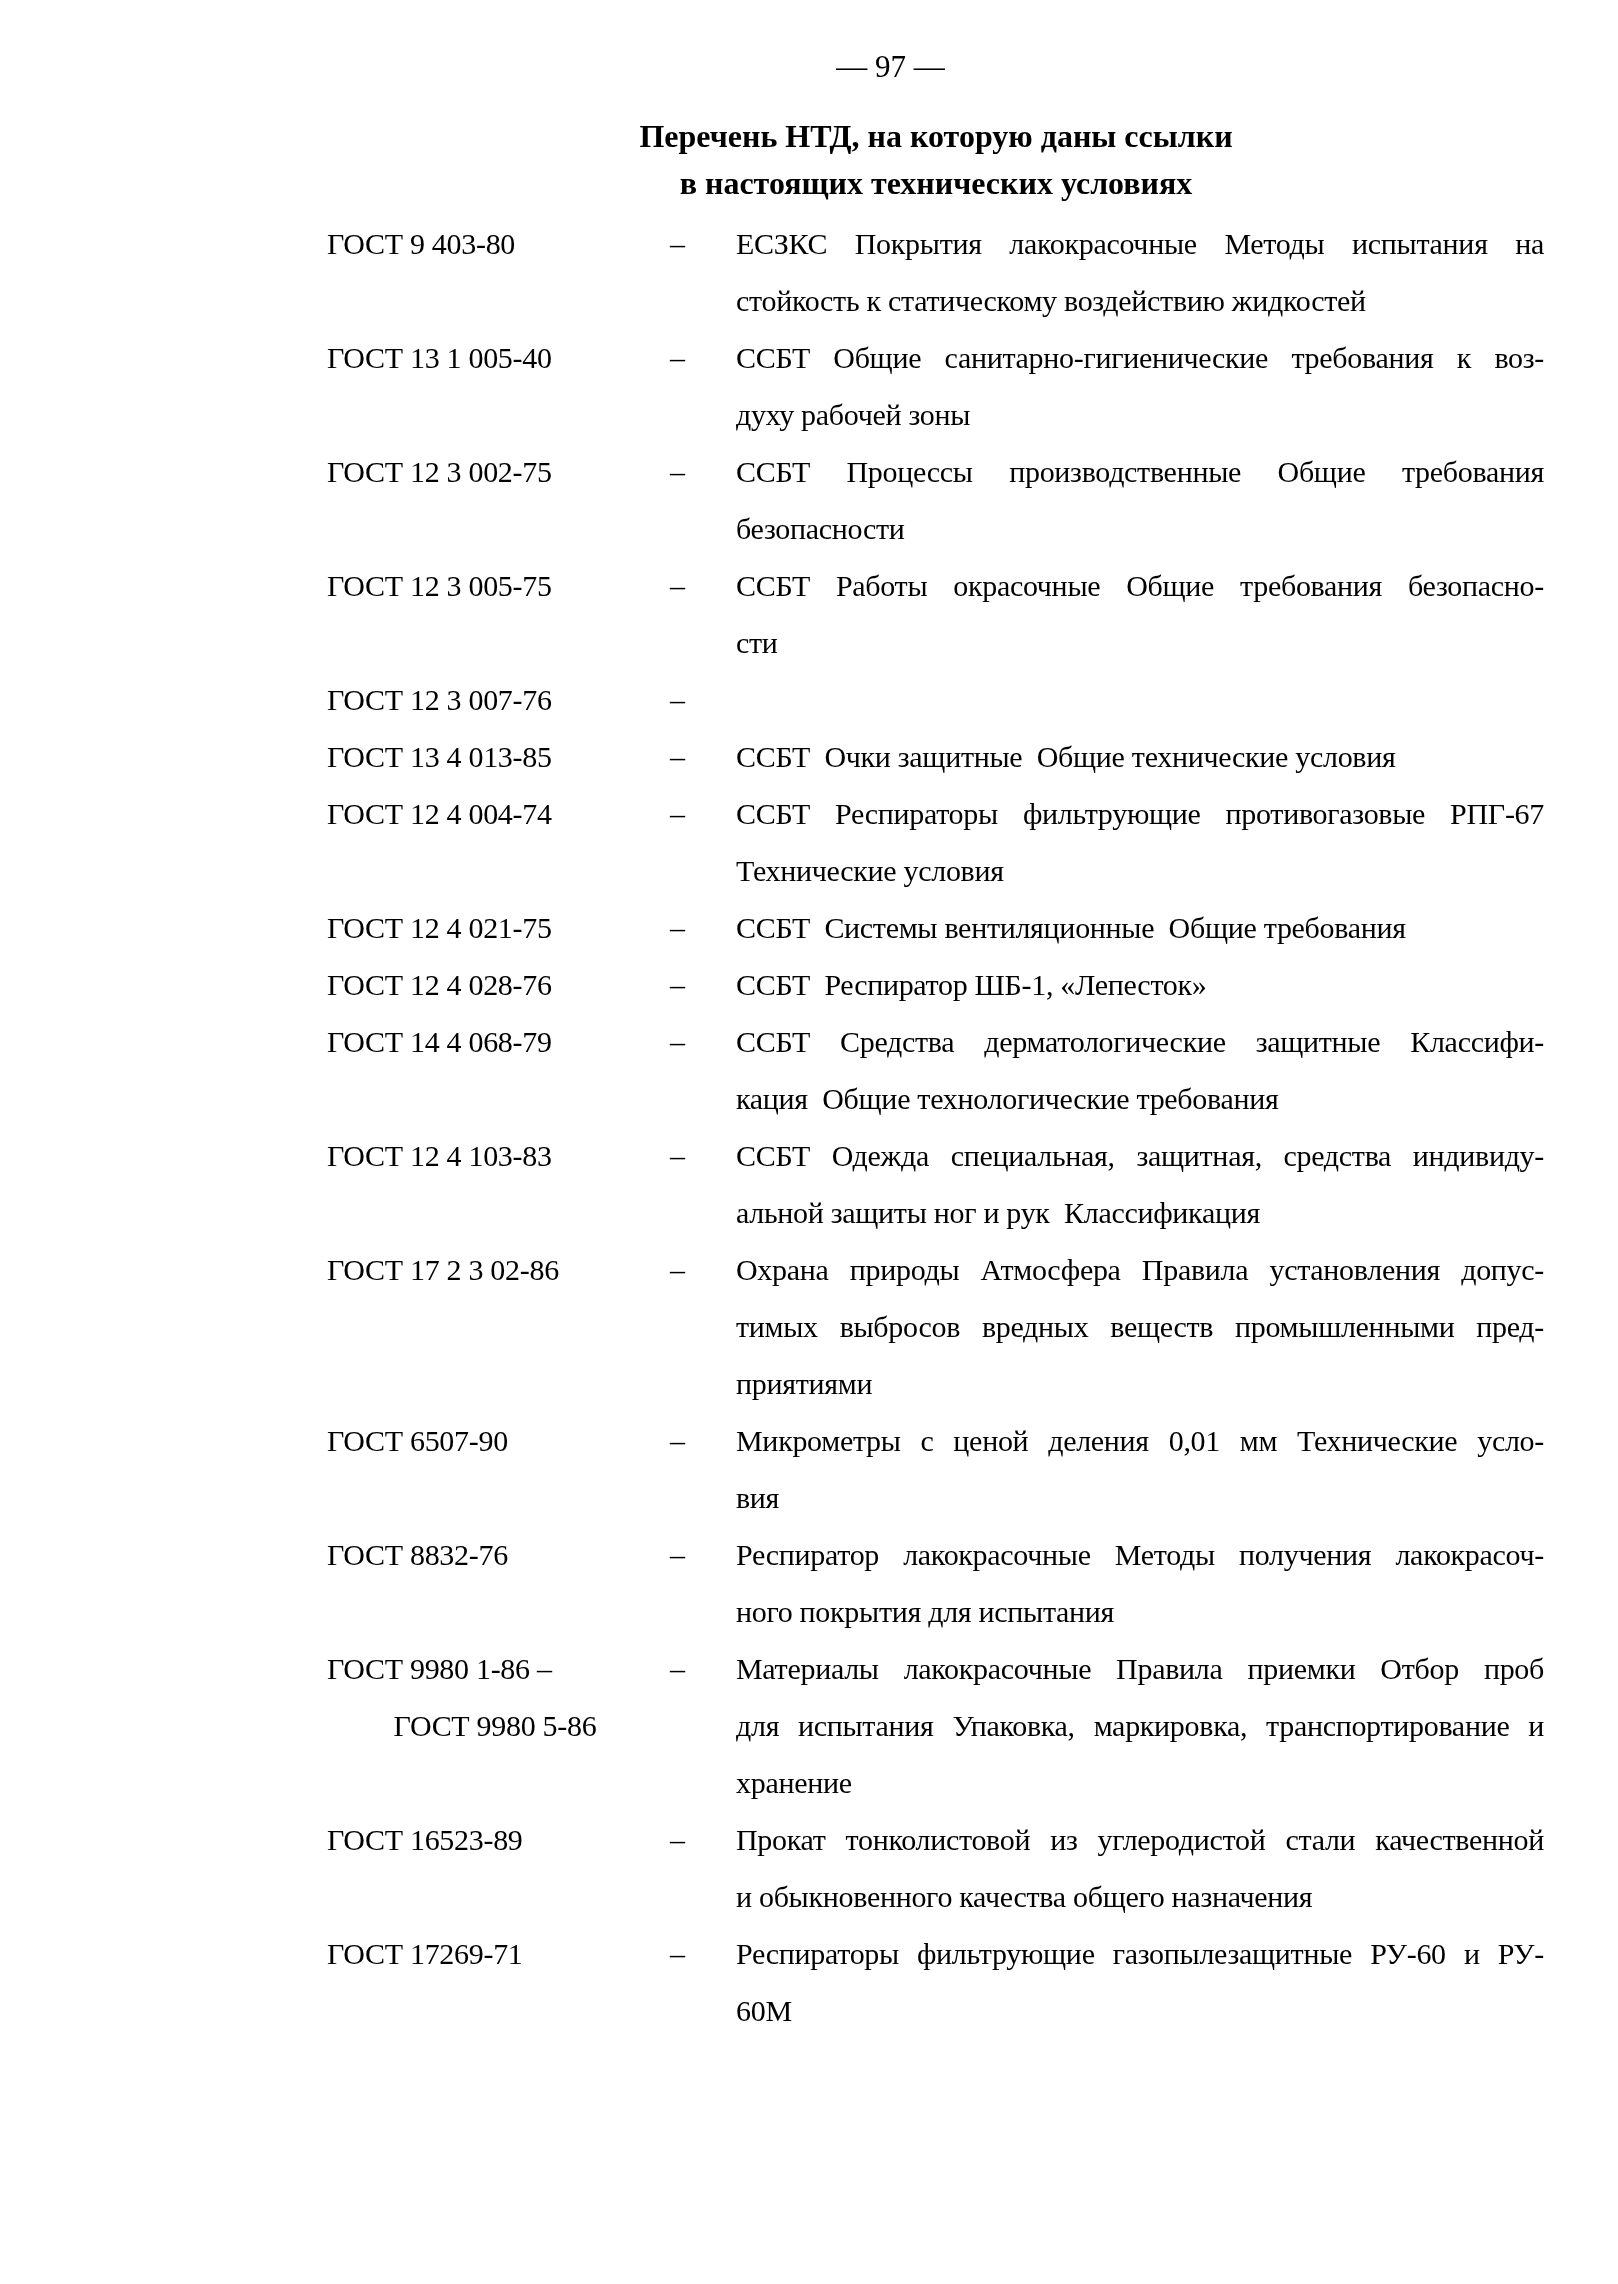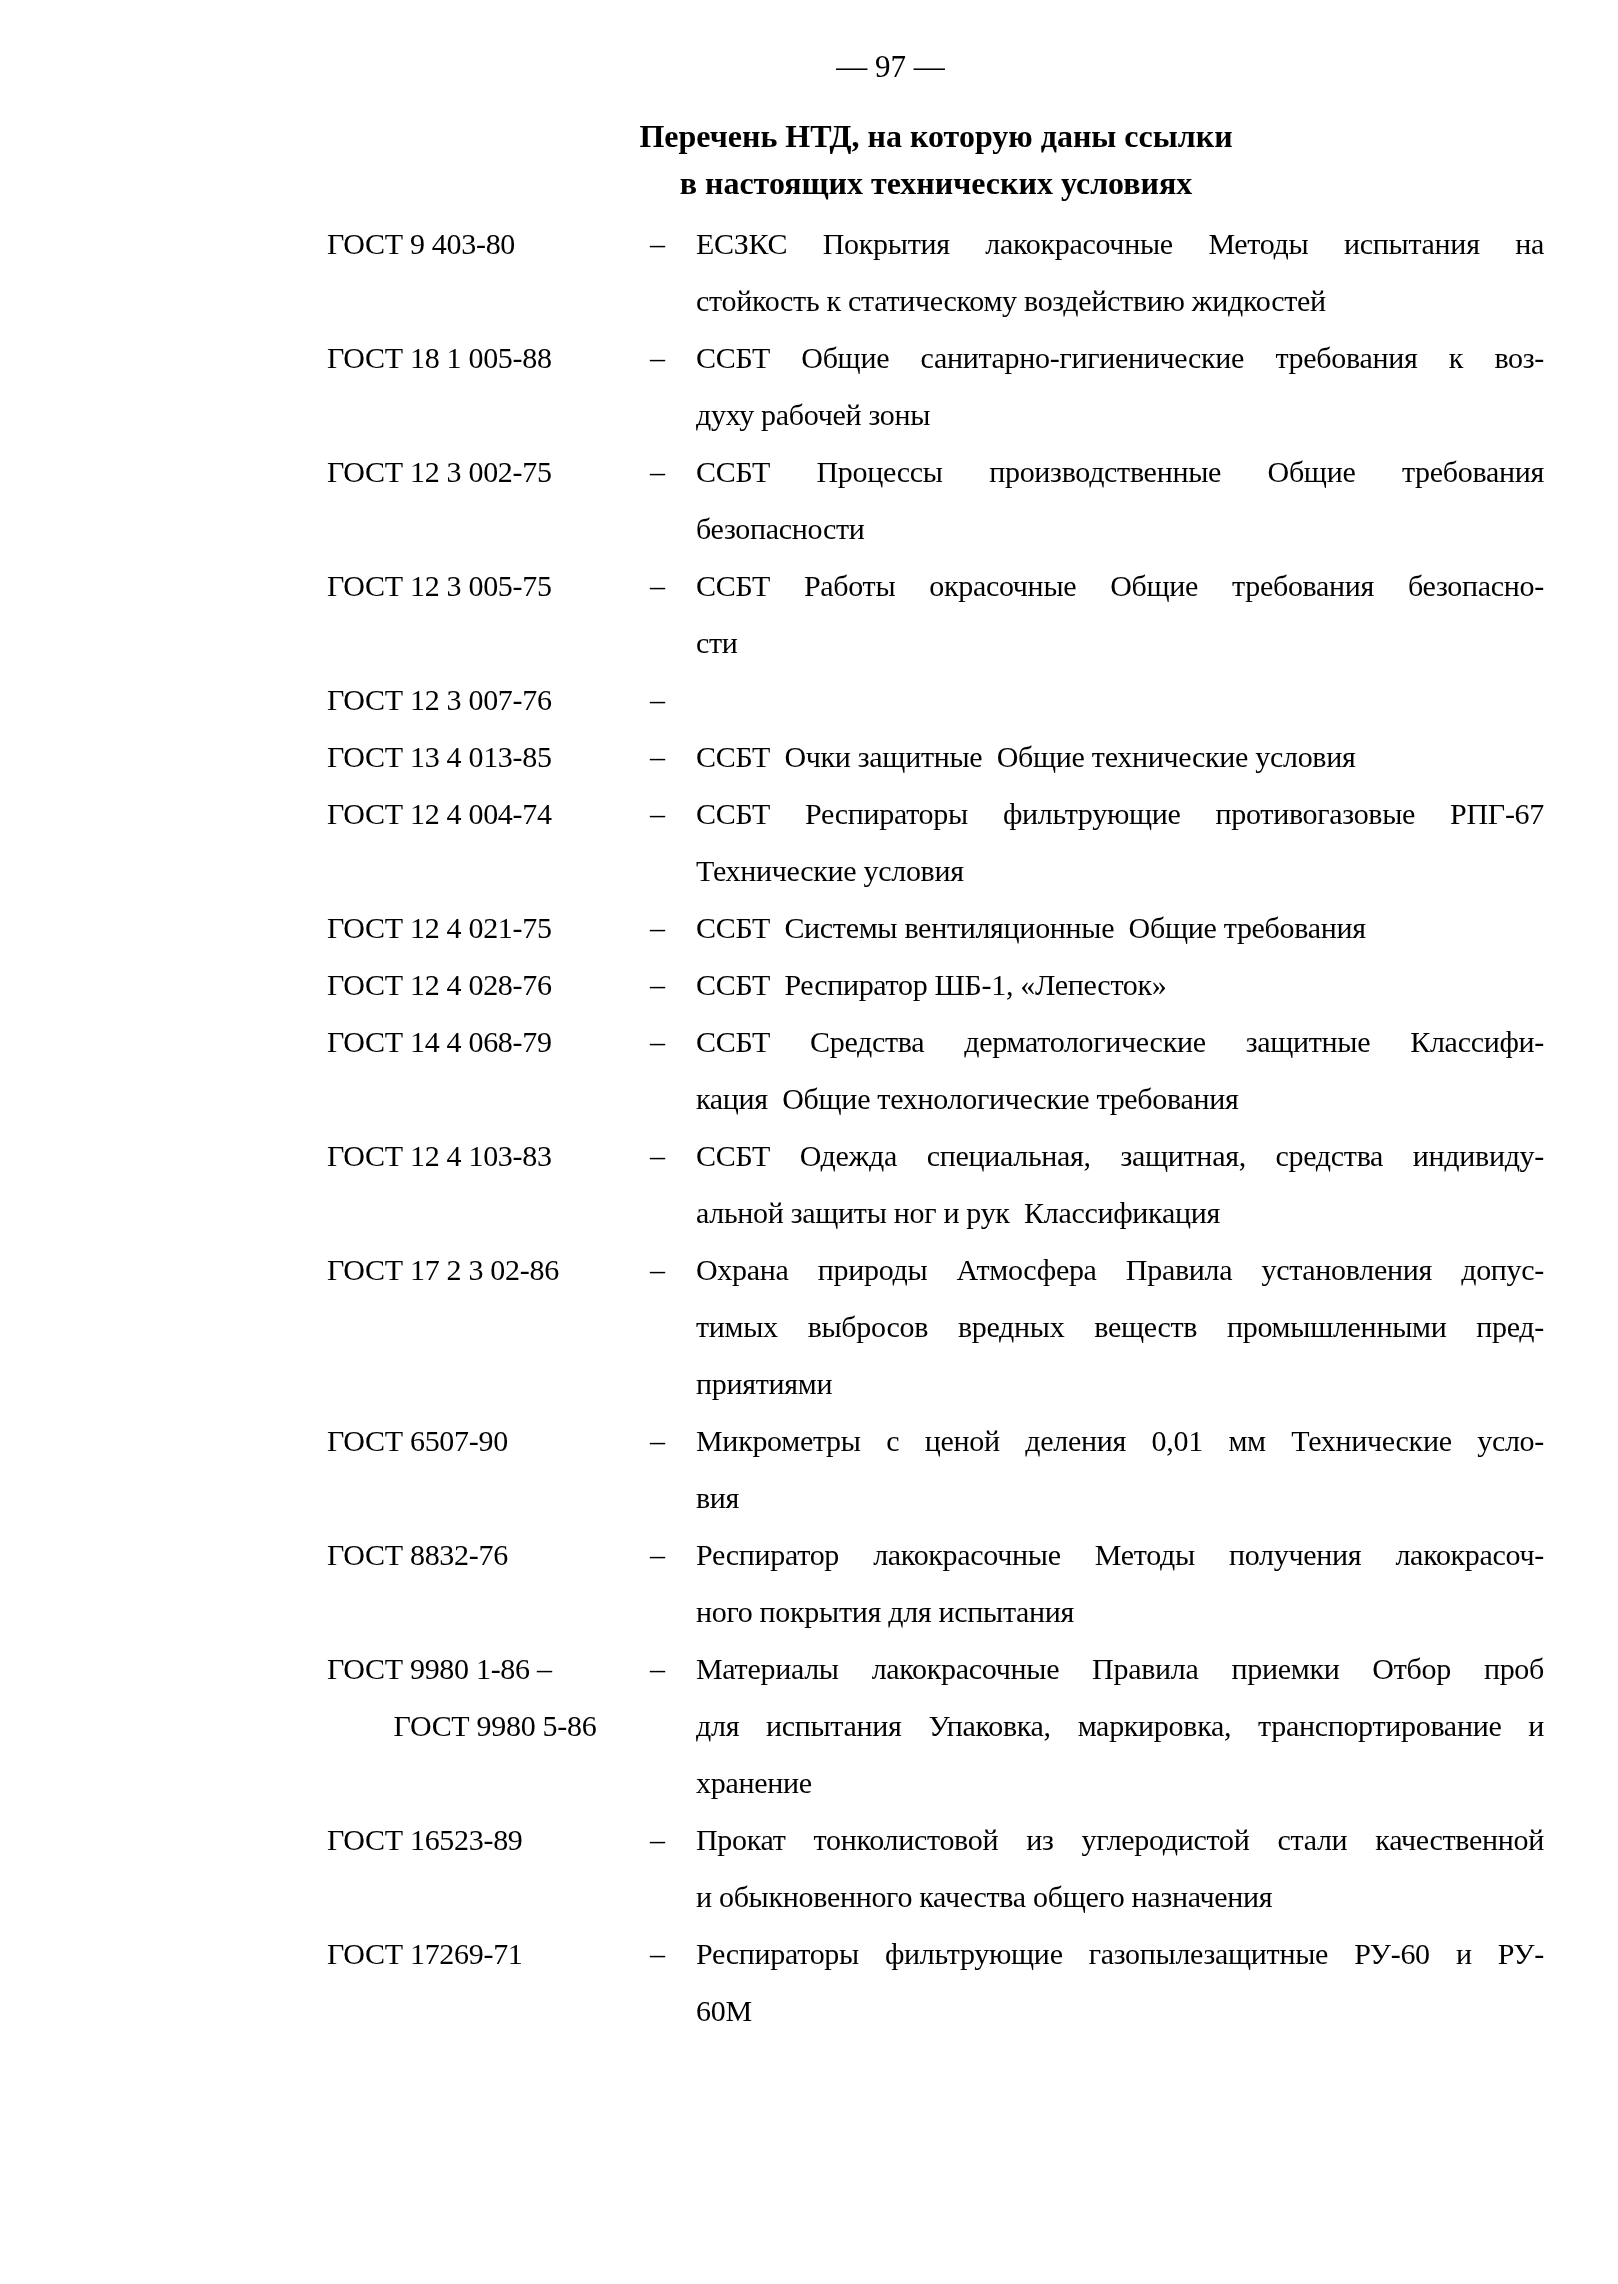--- a/index.html
+++ b/index.html
@@ -34,20 +34,21 @@
     margin-left: 308px;
     width: 1217px;
     font-size: 30px;
     line-height: 57px;
     letter-spacing: -0.3px;
   }
   .entry {
     display: grid;
     grid-template-columns: 323px 46px 1fr;
     align-items: start;
+    gap: 20px;
   }
   .labels .lab-line { white-space: nowrap; }
   .labels .lab-cont { padding-left: 13px; text-align: center; }  
   .dash { text-align: left; }
   .desc .dline { text-align: justify; text-align-last: left; }
   .desc .jline { text-align-last: justify; }  
 </style>
 </head>
 <body>
 
@@ -66,21 +67,21 @@
         </div>
     <div class="dash">–</div>
     <div class="desc">
           <div class="dline jline">ЕСЗКС Покрытия лакокрасочные Методы испытания на</div>
           <div class="dline">стойкость к статическому воздействию жидкостей</div>
         </div>
   </div>
 
   <div class="entry">
     <div class="labels">
-          <div class="lab-line">ГОСТ 18 1 005-88</div>
+          <div class="lab-line">ГОСТ 13 1 005-40</div>
         </div>
     <div class="dash">–</div>
     <div class="desc">
           <div class="dline jline">ССБТ Общие санитарно-гигиенические требования к воз-</div>
           <div class="dline">духу рабочей зоны</div>
         </div>
   </div>
 
   <div class="entry">
     <div class="labels">

